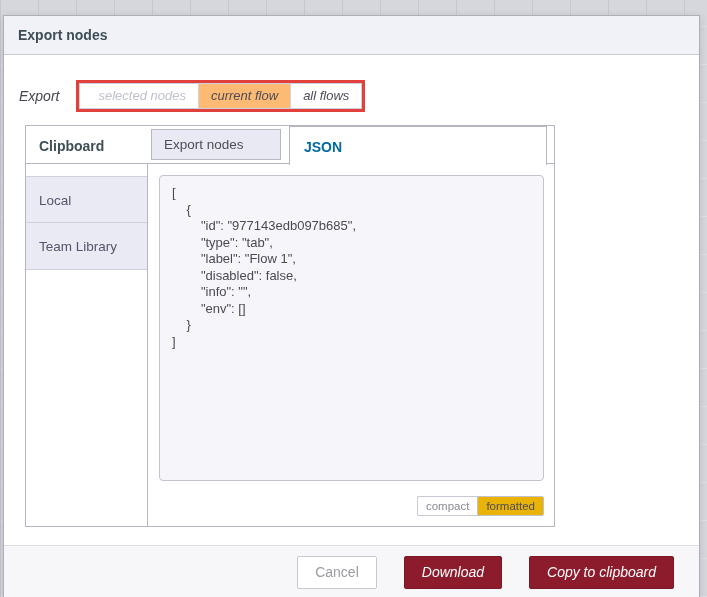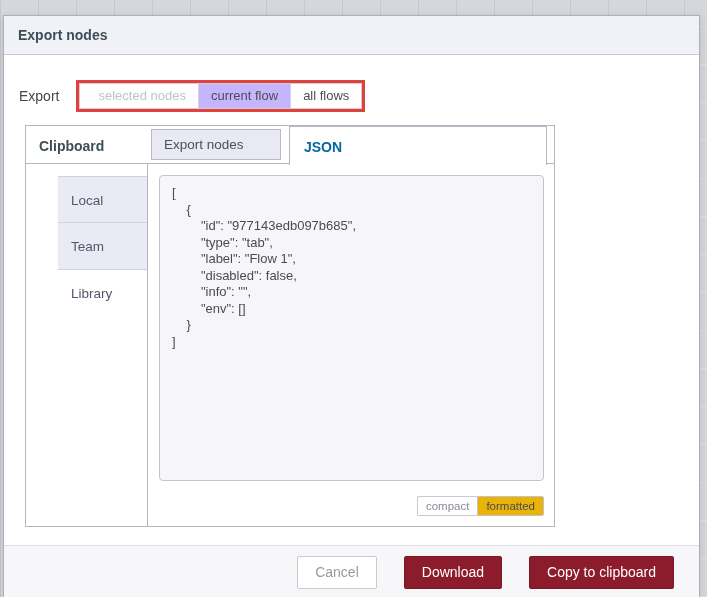--- a/index.html
+++ b/index.html
@@ -27,40 +27,40 @@
     height:39px; line-height:39px;
     background:#f1f1f8;
     border-bottom:1px solid #c9c9d2;
     padding:0 14px;
     font-size:14px; font-weight:bold; color:#3d4e57;
   }
 
   
   .export-row {
     position:absolute; left:15px; top:64px;
-    display:flex; align-items:center;
+    display:flex; align-items:center;font-style:italic;
   }
   .export-label { font-size:14px; color:#45454d; margin-right:17px; }
   .red-annotation {
     border:3px solid #e2403d;
     display:inline-flex;
   }
   .opt-group {
     display:inline-flex;
     border:1px solid #cfcfd8;
     background:#fff;
   }
   .opt-btn {
     font-size:13px; line-height:24px; height:24px;
     padding:0 12px; cursor:pointer; white-space:nowrap;
     background:#fff; color:#4c4c58;
   }
   .opt-btn + .opt-btn { border-left:1px solid #d4d4de; }
   .opt-disabled { color:#bfc2ce; cursor:default;padding-left:18px; }
-  .opt-selected { background:#c4b5fd; }
+  .opt-selected { background:#fdba74; }
 
   
   .panel {
     position:absolute; left:21px; top:109px;
     width:530px; height:402px;
     border:1px solid #b6b6c2;
     display:flex; flex-direction:column;
     background:#fff;
   }
   .panel-top {
@@ -97,21 +97,20 @@
     width:122px;
     border-right:1px solid #b6b6c2;
     padding-top:12px;
   }
   .side-item {
     height:47px; line-height:47px; padding-left:13px;
     background:#eaeaf4;
     border-bottom:1px solid #d0d0de;
     font-size:13.5px; color:#55556a;
     cursor:pointer;
-    margin-left:32px;
   }
   .side-item:first-child { border-top:1px solid #d0d0de; }
   .panel-main { flex:1; position:relative; }
   .codebox {
     position:absolute; left:11px; top:11px; right:10px;
     height:306px;
     background:#f6f6fa;
     border:1px solid #c3c3ce;
     border-radius:4px;
     padding:9px 12px;
@@ -147,21 +146,21 @@
     display:flex; justify-content:flex-end; align-items:center;
     gap:27px; padding-right:25px;
   }
   .btn {
     height:33px; font-size:14px;
     border-radius:2px; padding:0 17px;
     cursor:pointer;
     font-family:"Liberation Sans", sans-serif;
   }
   .btn-secondary { background:#fff; border:1px solid #c9c9cf; color:#9a9aa0; }
-  .btn-primary   { background:#8c1c2c; border:1px solid #7d1827; color:#fff; }
+  .btn-primary   { background:#8c1c2c; border:1px solid #7d1827; color:#fff;font-style:italic; }
 </style>
 </head>
 <body>
 
 <div class="stage">
   <div class="dialog">
 
     <div class="dialog-header">Export nodes</div>
 
     <div class="export-row">

